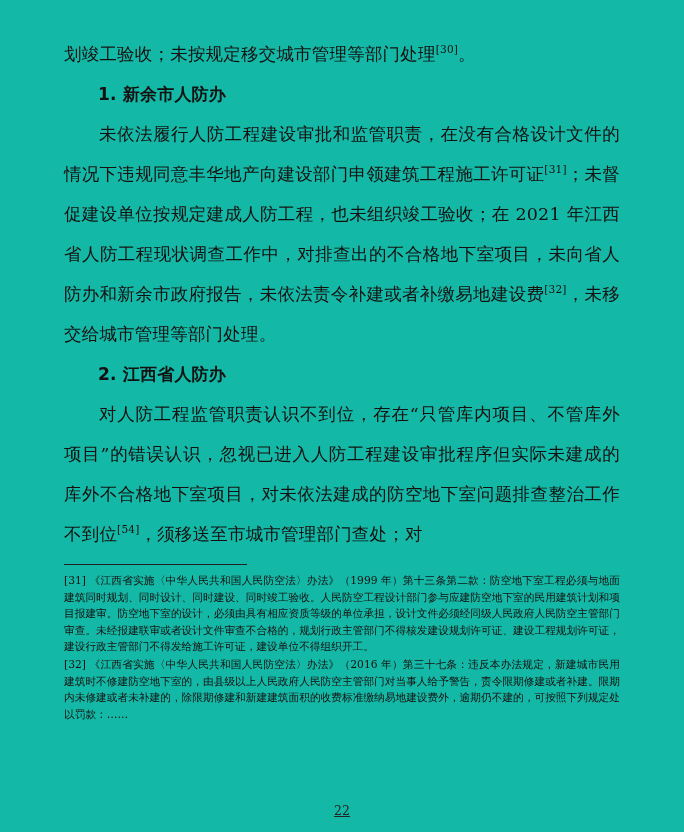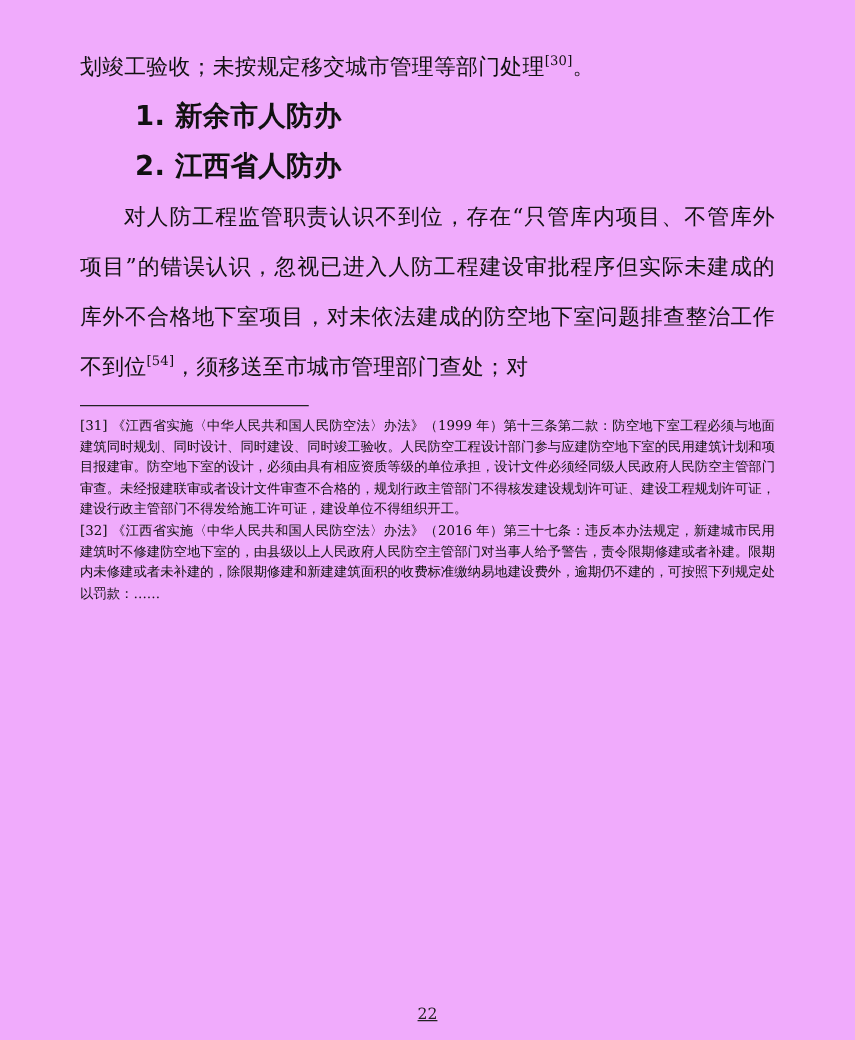--- a/index.html
+++ b/index.html
@@ -10,40 +10,40 @@
   body {
     font-family: "DejaVu Serif", "Liberation Serif", serif;
     color: #111111;
   }
   .page {
     position: relative;
     width: 684px;
     height: 832px;
     box-sizing: border-box;
     padding: 34px 64px 20px 64px;
-    background: #f0abfc;
+    background: #14b8a6;
     overflow: hidden;
   }
   .body-text {
     font-size: 17.5px;
     line-height: 40px;
     text-align: justify;
     text-justify: inter-ideograph;
     letter-spacing: 0.2px;
   }
   .para {
     margin: 0;
     text-indent: 0;
   }
   .indent2 {
     text-indent: 2em;
   }
   .heading-sub {
     font-weight: bold;
-    font-size: 22px;
+    font-size: 17px;
     line-height: 40px;
     margin: 0;
     text-indent: 2em;
     font-family: "DejaVu Sans", "Liberation Sans", sans-serif;
   }
   sup {
     font-size: 10.5px;
     vertical-align: super;
     line-height: 0;
   }
@@ -84,20 +84,21 @@
 
 <div class="page">
 
   <div class="body-text">
 
     <p class="para"><span>划竣工验收；未按规定移交城市管理等部门处理</span><sup>[30]</sup><span>。</span></p>
 
 
     <p class="heading-sub"><span>1. 新余市人防办</span></p>
 
+    <p class="para indent2"><span>未依法履行人防工程建设审批和监管职责，在没有合格设计文件的情况下违规同意丰华地产向建设部门申领建筑工程施工许可证</span><sup>[31]</sup><span>；未督促建设单位按规定建成人防工程，也未组织竣工验收；在 2021 年江西省人防工程现状调查工作中，对排查出的不合格地下室项目，未向省人防办和新余市政府报告，未依法责令补建或者补缴易地建设费</span><sup>[32]</sup><span>，未移交给城市管理等部门处理。</span></p>
 
     <p class="heading-sub"><span>2. 江西省人防办</span></p>
 
     <p class="para indent2"><span>对人防工程监管职责认识不到位，存在“只管库内项目、不管库外项目”的错误认识，忽视已进入人防工程建设审批程序但实际未建成的库外不合格地下室项目，对未依法建成的防空地下室问题排查整治工作不到位</span><sup>[54]</sup><span>，须移送至市城市管理部门查处；对</span></p>
 
   </div>
 
   <hr class="footnote-rule">
 
   <div class="footnotes">

